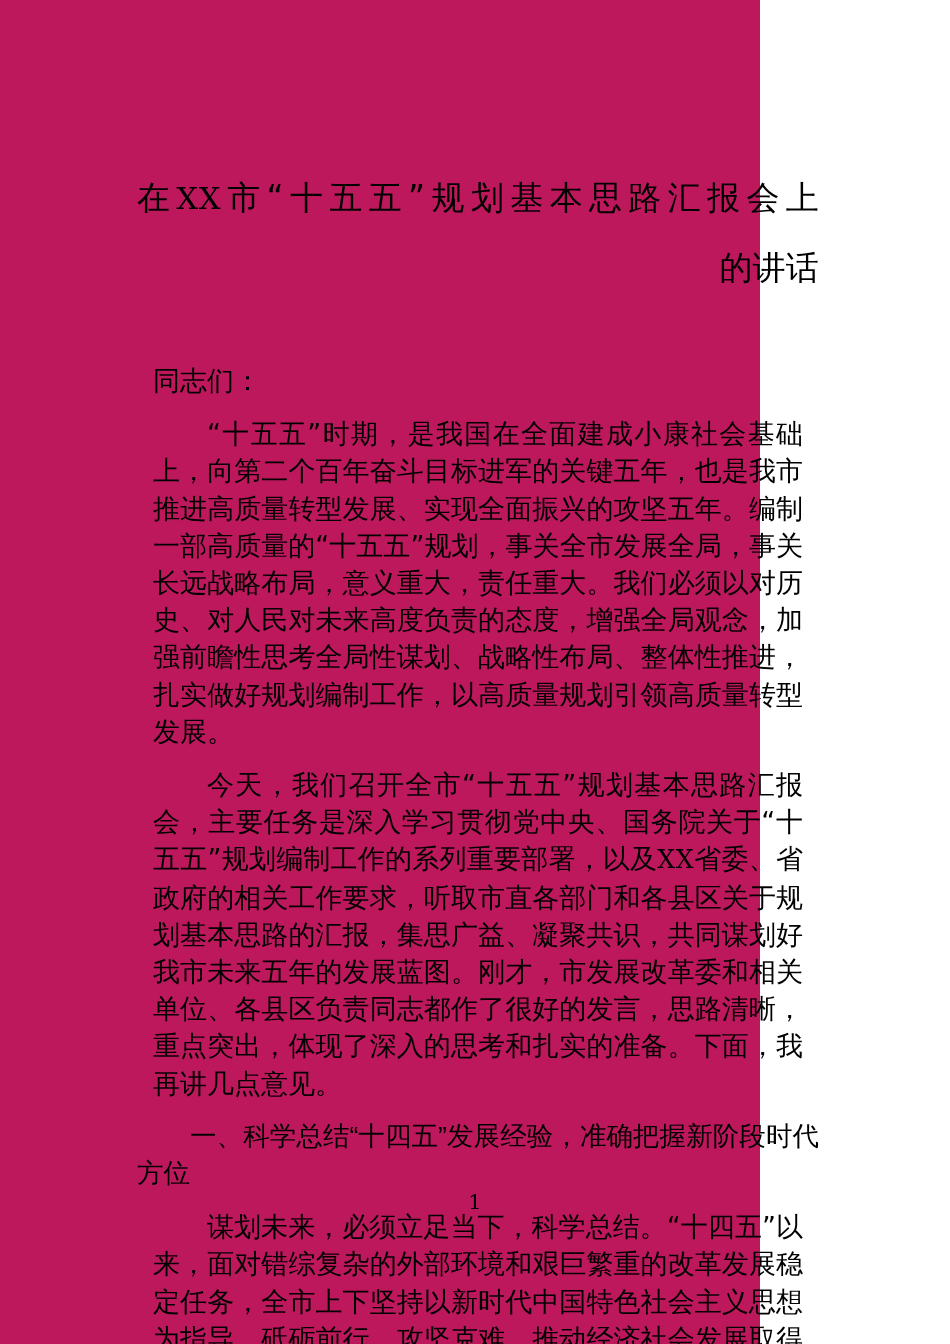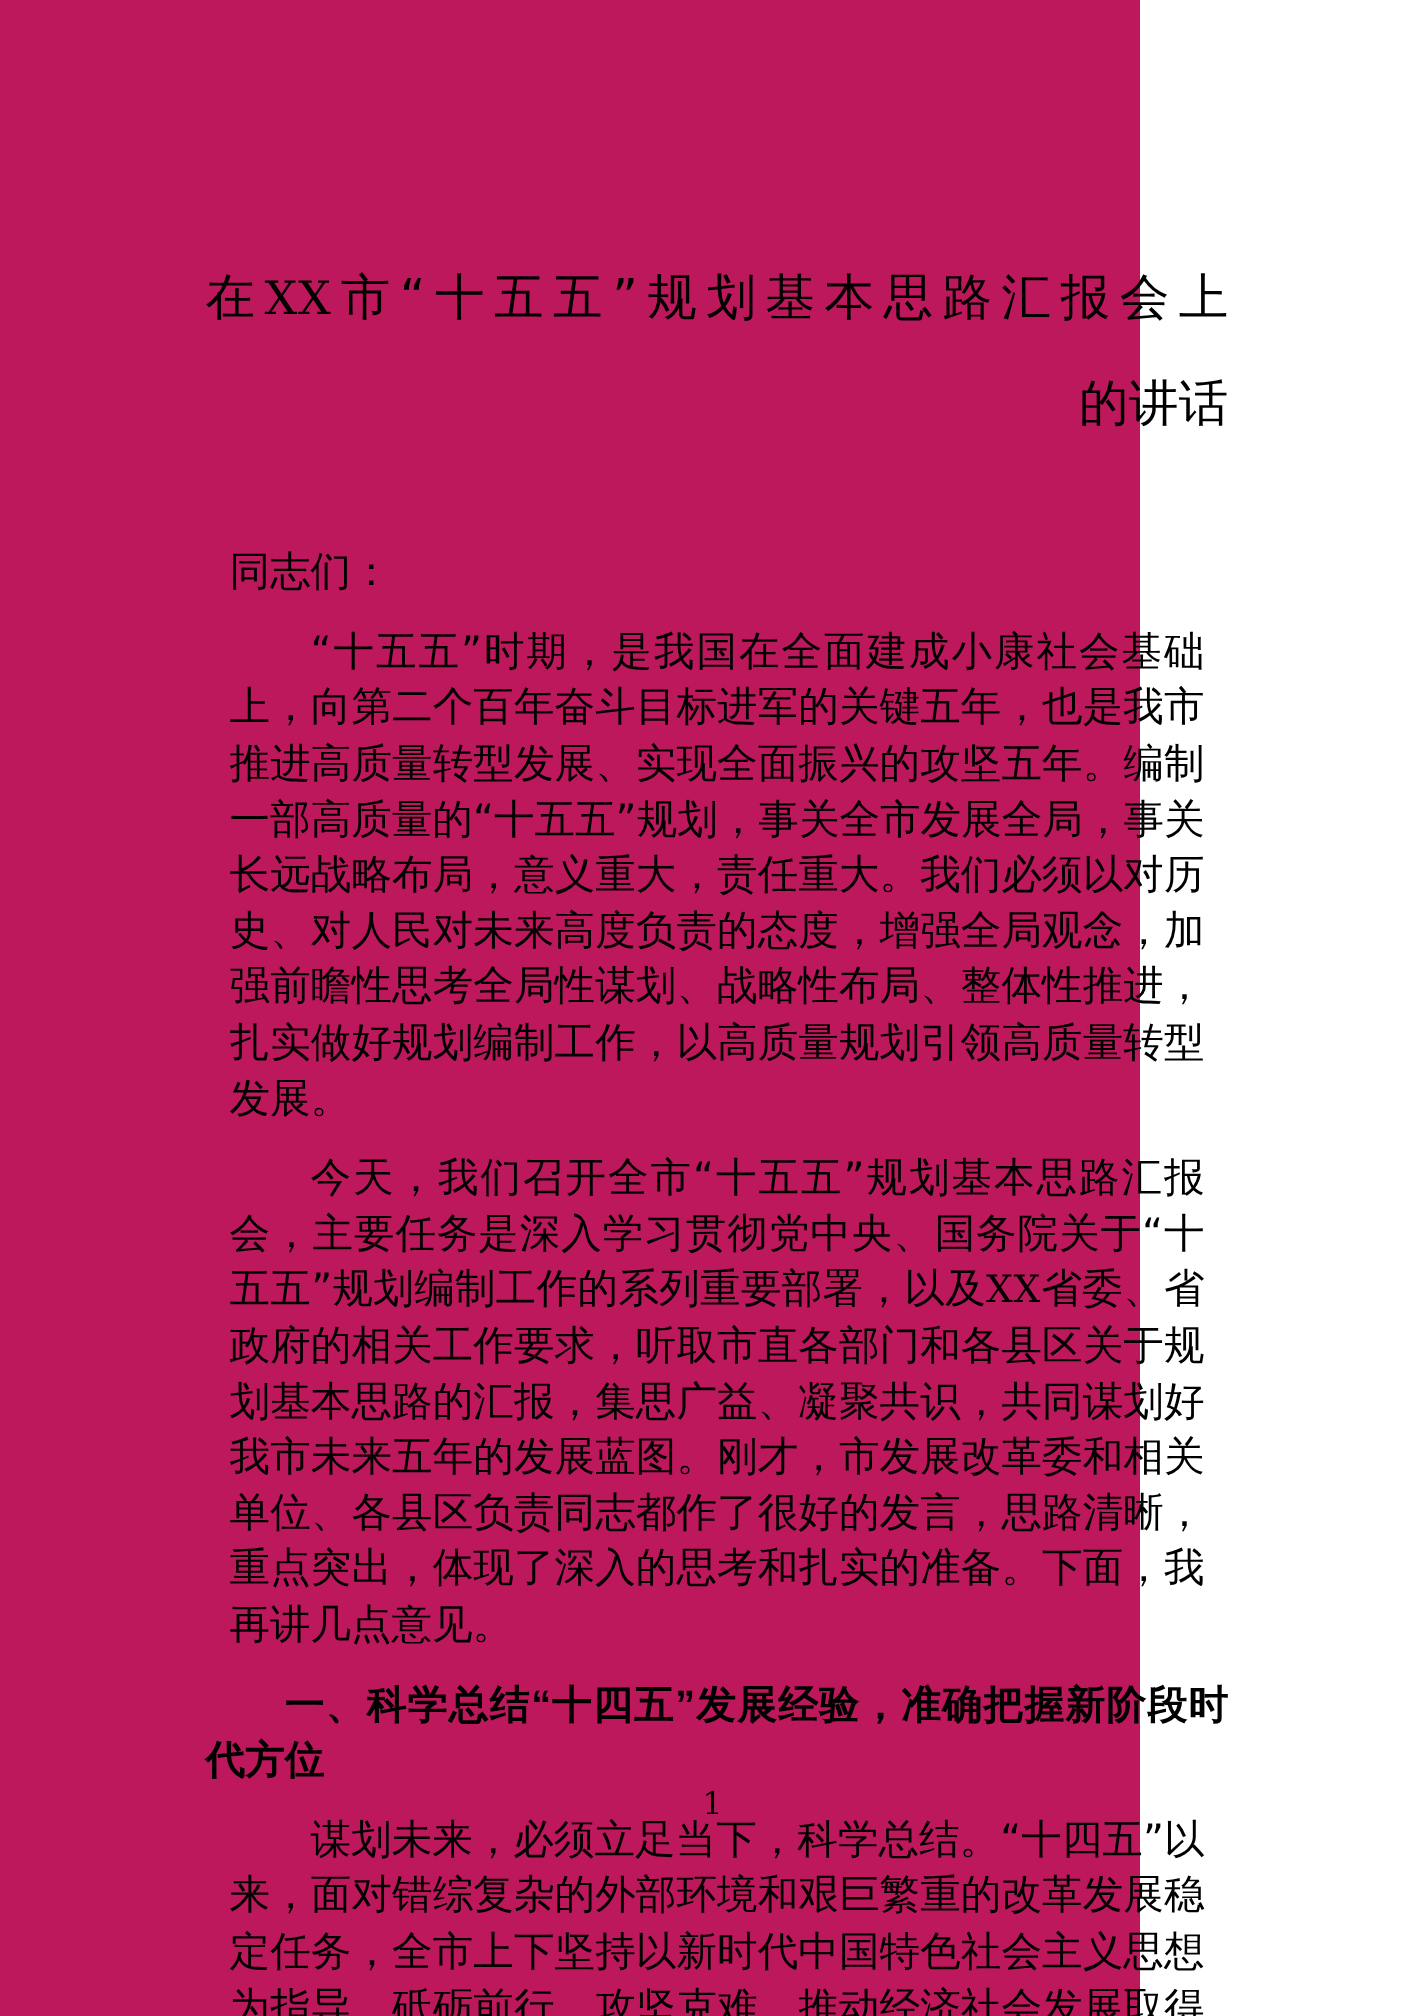--- a/index.html
+++ b/index.html
@@ -88,21 +88,20 @@
   .heading-para {
     margin: 0;
     padding: 0;
     font-size: 26.5px;
     line-height: 37.2px;
     text-align: justify;
     text-justify: inter-character;
     text-indent: 2em;
     font-family: "Liberation Sans", "DejaVu Sans", sans-serif;
     word-break: break-all;
-    font-weight: bold;
   }
 
   
   .page-number {
     position: absolute;
     left: 0;
     top: 1189px;
     width: 950px;
     text-align: center;
     font-family: "DejaVu Serif", "Liberation Serif", serif;

